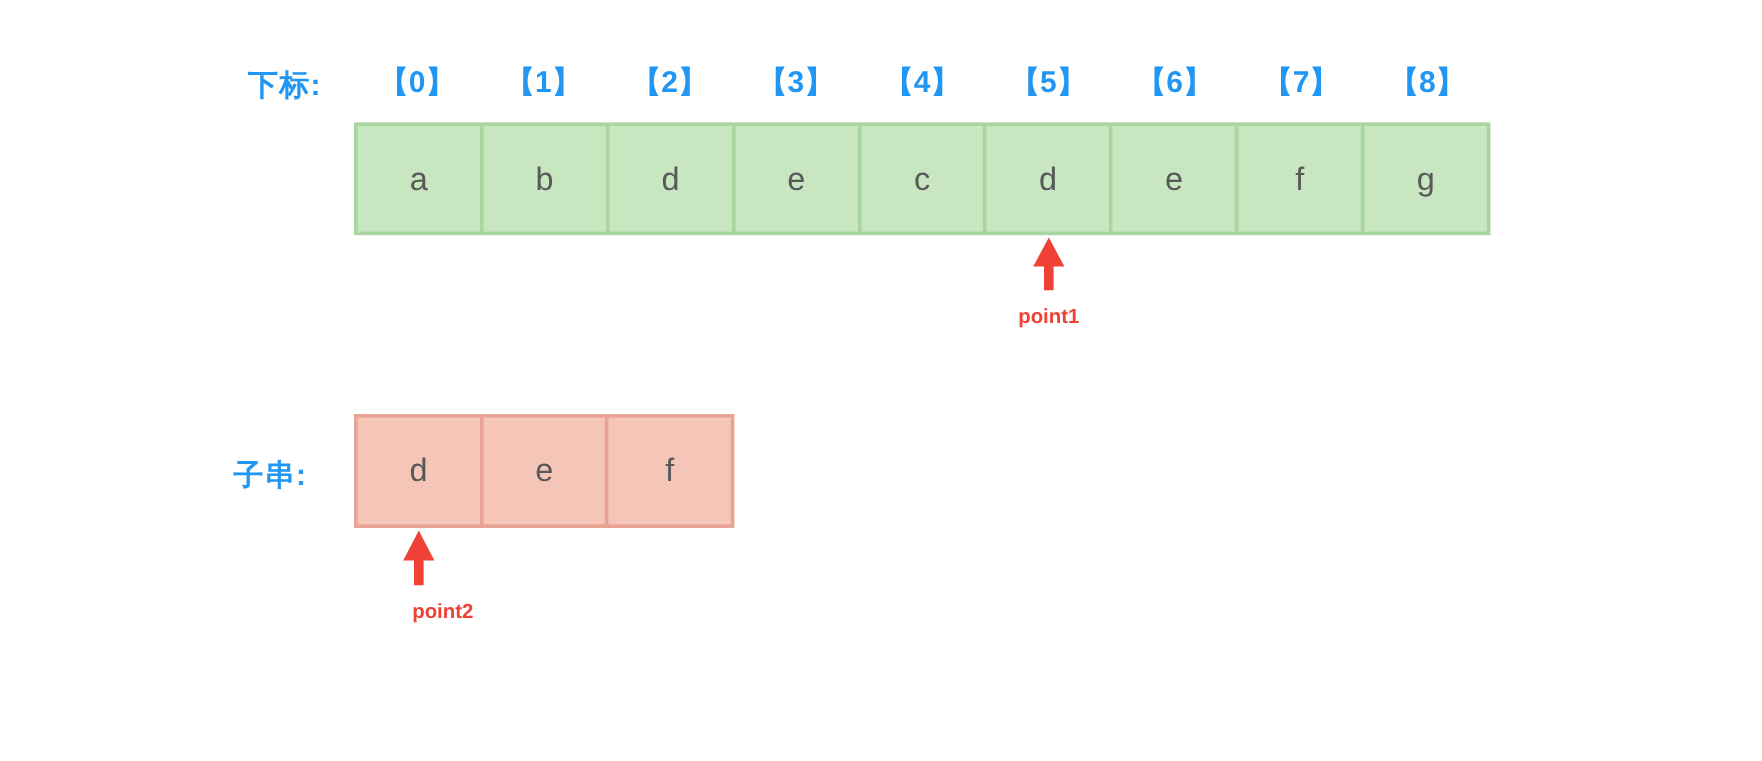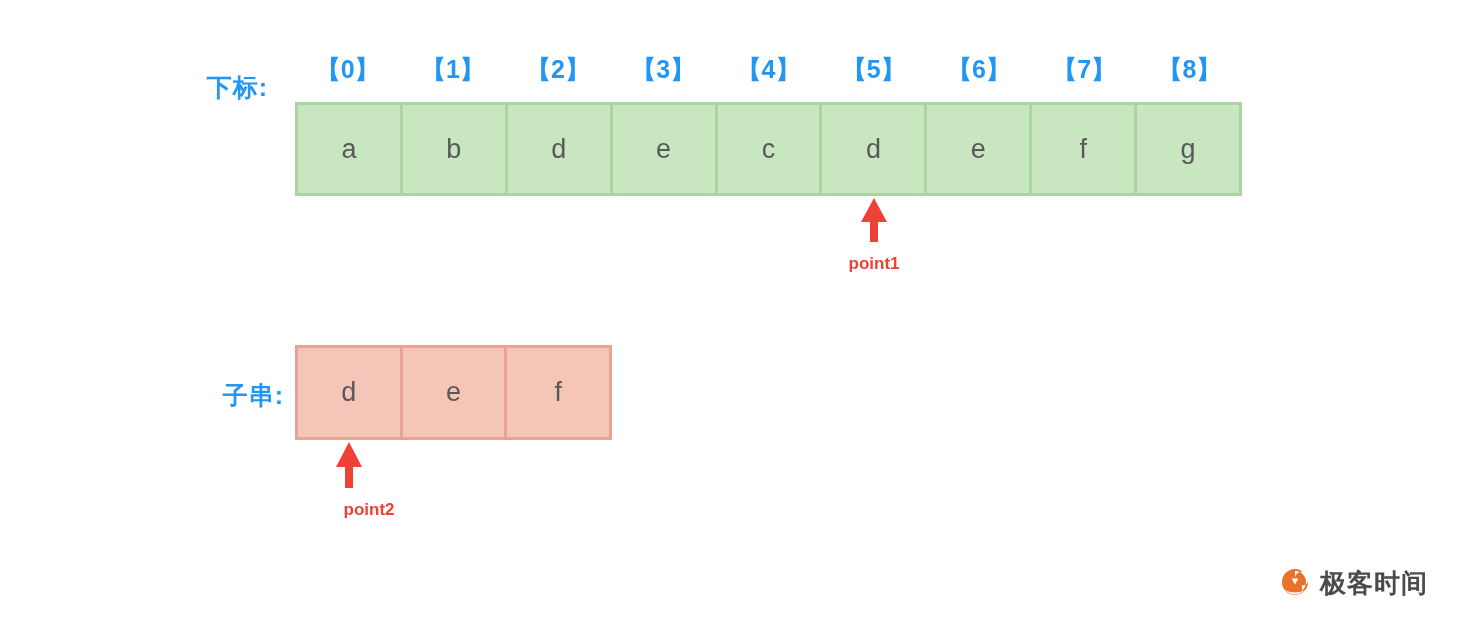--- a/index.html
+++ b/index.html
@@ -22,23 +22,23 @@
   .row-label {
     position: absolute;
     color: #2196f3;
     font-size: 25px;
     font-weight: 700;
     letter-spacing: 1px;
     text-align: right;
     width: 160px;
     white-space: nowrap;
   }
-  .row-label.index-label { left: 108px; top: 71px; }
+  .row-label.index-label { left: 108px; top: 54px; }
   .row-label.main-label  { left: 108px; top: 137px; }
-  .row-label.sub-label   { left: 124px; top: 379px; }
+  .row-label.sub-label   { left: 96px; top: 379px; }
 
   
   .index-strip {
     position: absolute;
     left: 295px;
     top: 50px;
     width: 947px;
     height: 38px;
     display: flex;
   }
@@ -180,22 +180,14 @@
     <div class="cell">f</div>
   </div>
 
   <div class="pointer p2">
     <svg class="arrow-svg" width="56" height="48" viewBox="0 0 56 48">
       <path d="M28 2 L41 27 L32 27 L32 48 L24 48 L24 27 L15 27 Z" fill="#ef4136"></path>
     </svg>
     <div class="caption">point2</div>
   </div>
 
-  <div class="watermark">
-    <svg class="logo-mark" width="34" height="34" viewBox="0 0 34 34">
-      <circle cx="17" cy="15" r="13" fill="#e8722a"></circle>
-      <path d="M17 4 a11 11 0 0 1 11 11 a11 11 0 0 1 -4 8.5 l0 -5 a7 7 0 1 0 -7 -7 l3.4 0 l-3.4 6 l-3.4 -6 l3.4 0 z" fill="#ffffff"></path>
-      <path d="M7 23 q10 9 20 0 q-10 5 -20 0 z" fill="#ffffff"></path>
-    </svg>
-    <span class="wm-text">极客时间</span>
-  </div>
 
 </div>
 
 </body></html>

